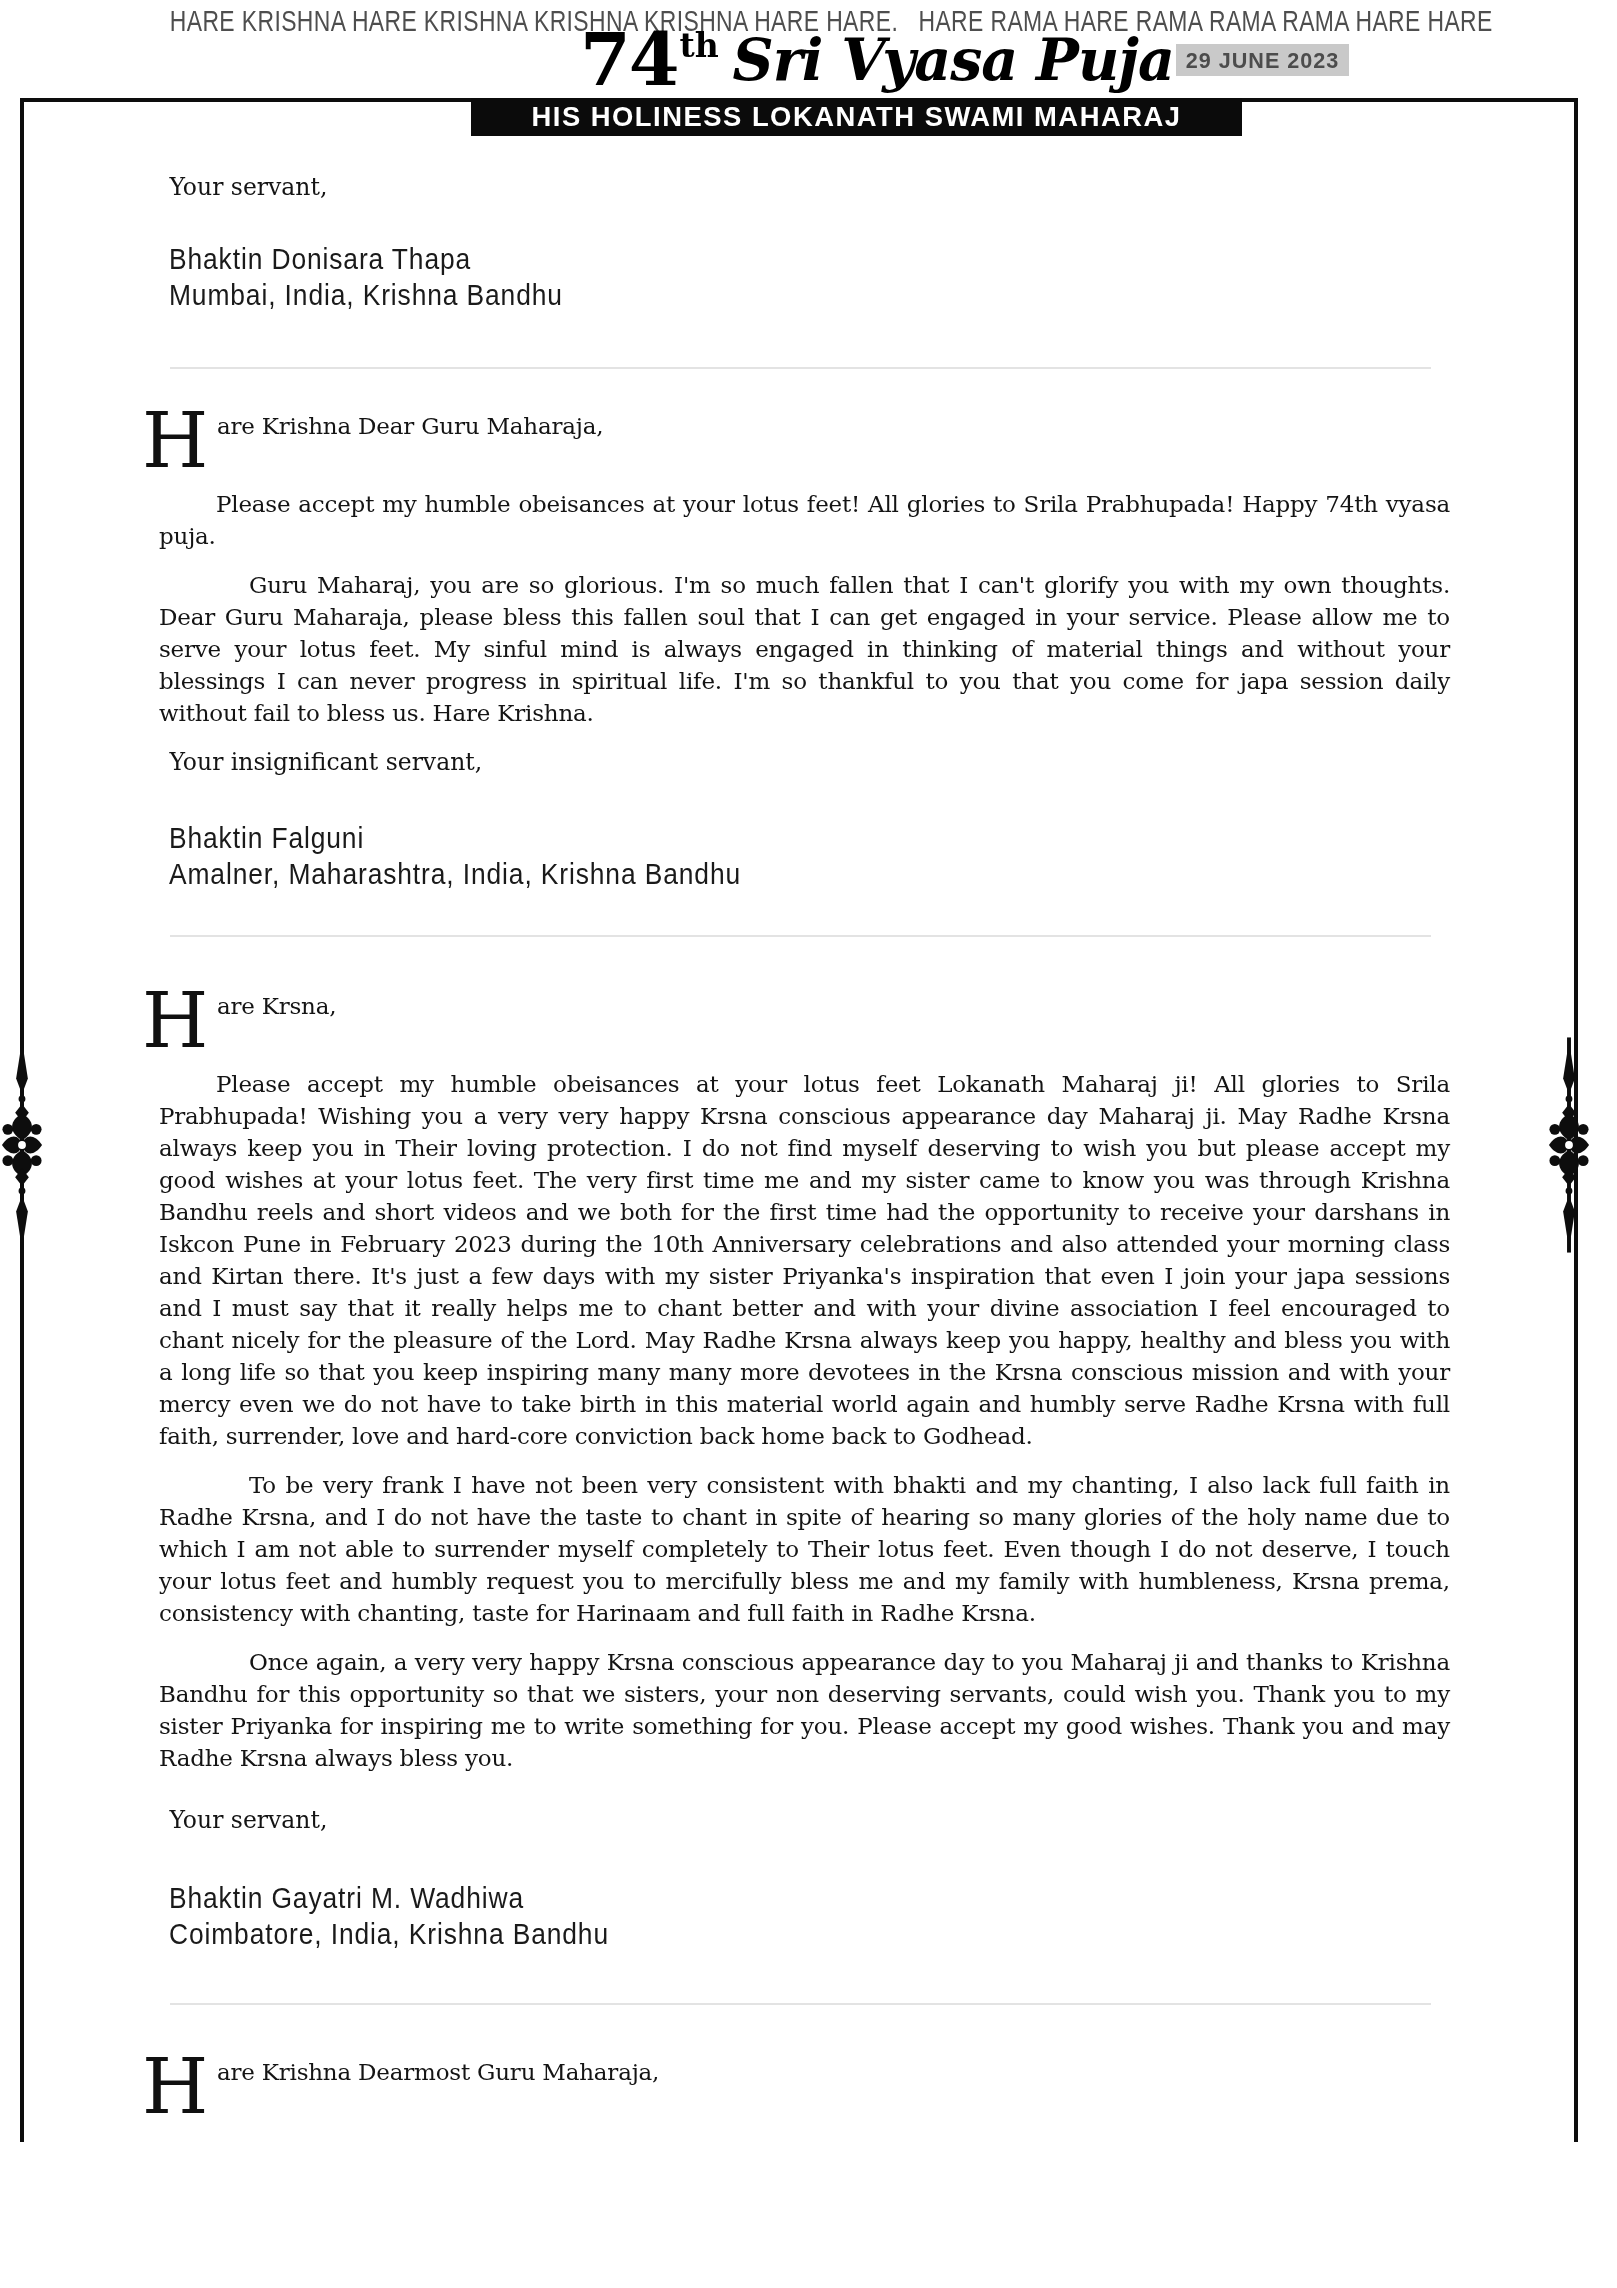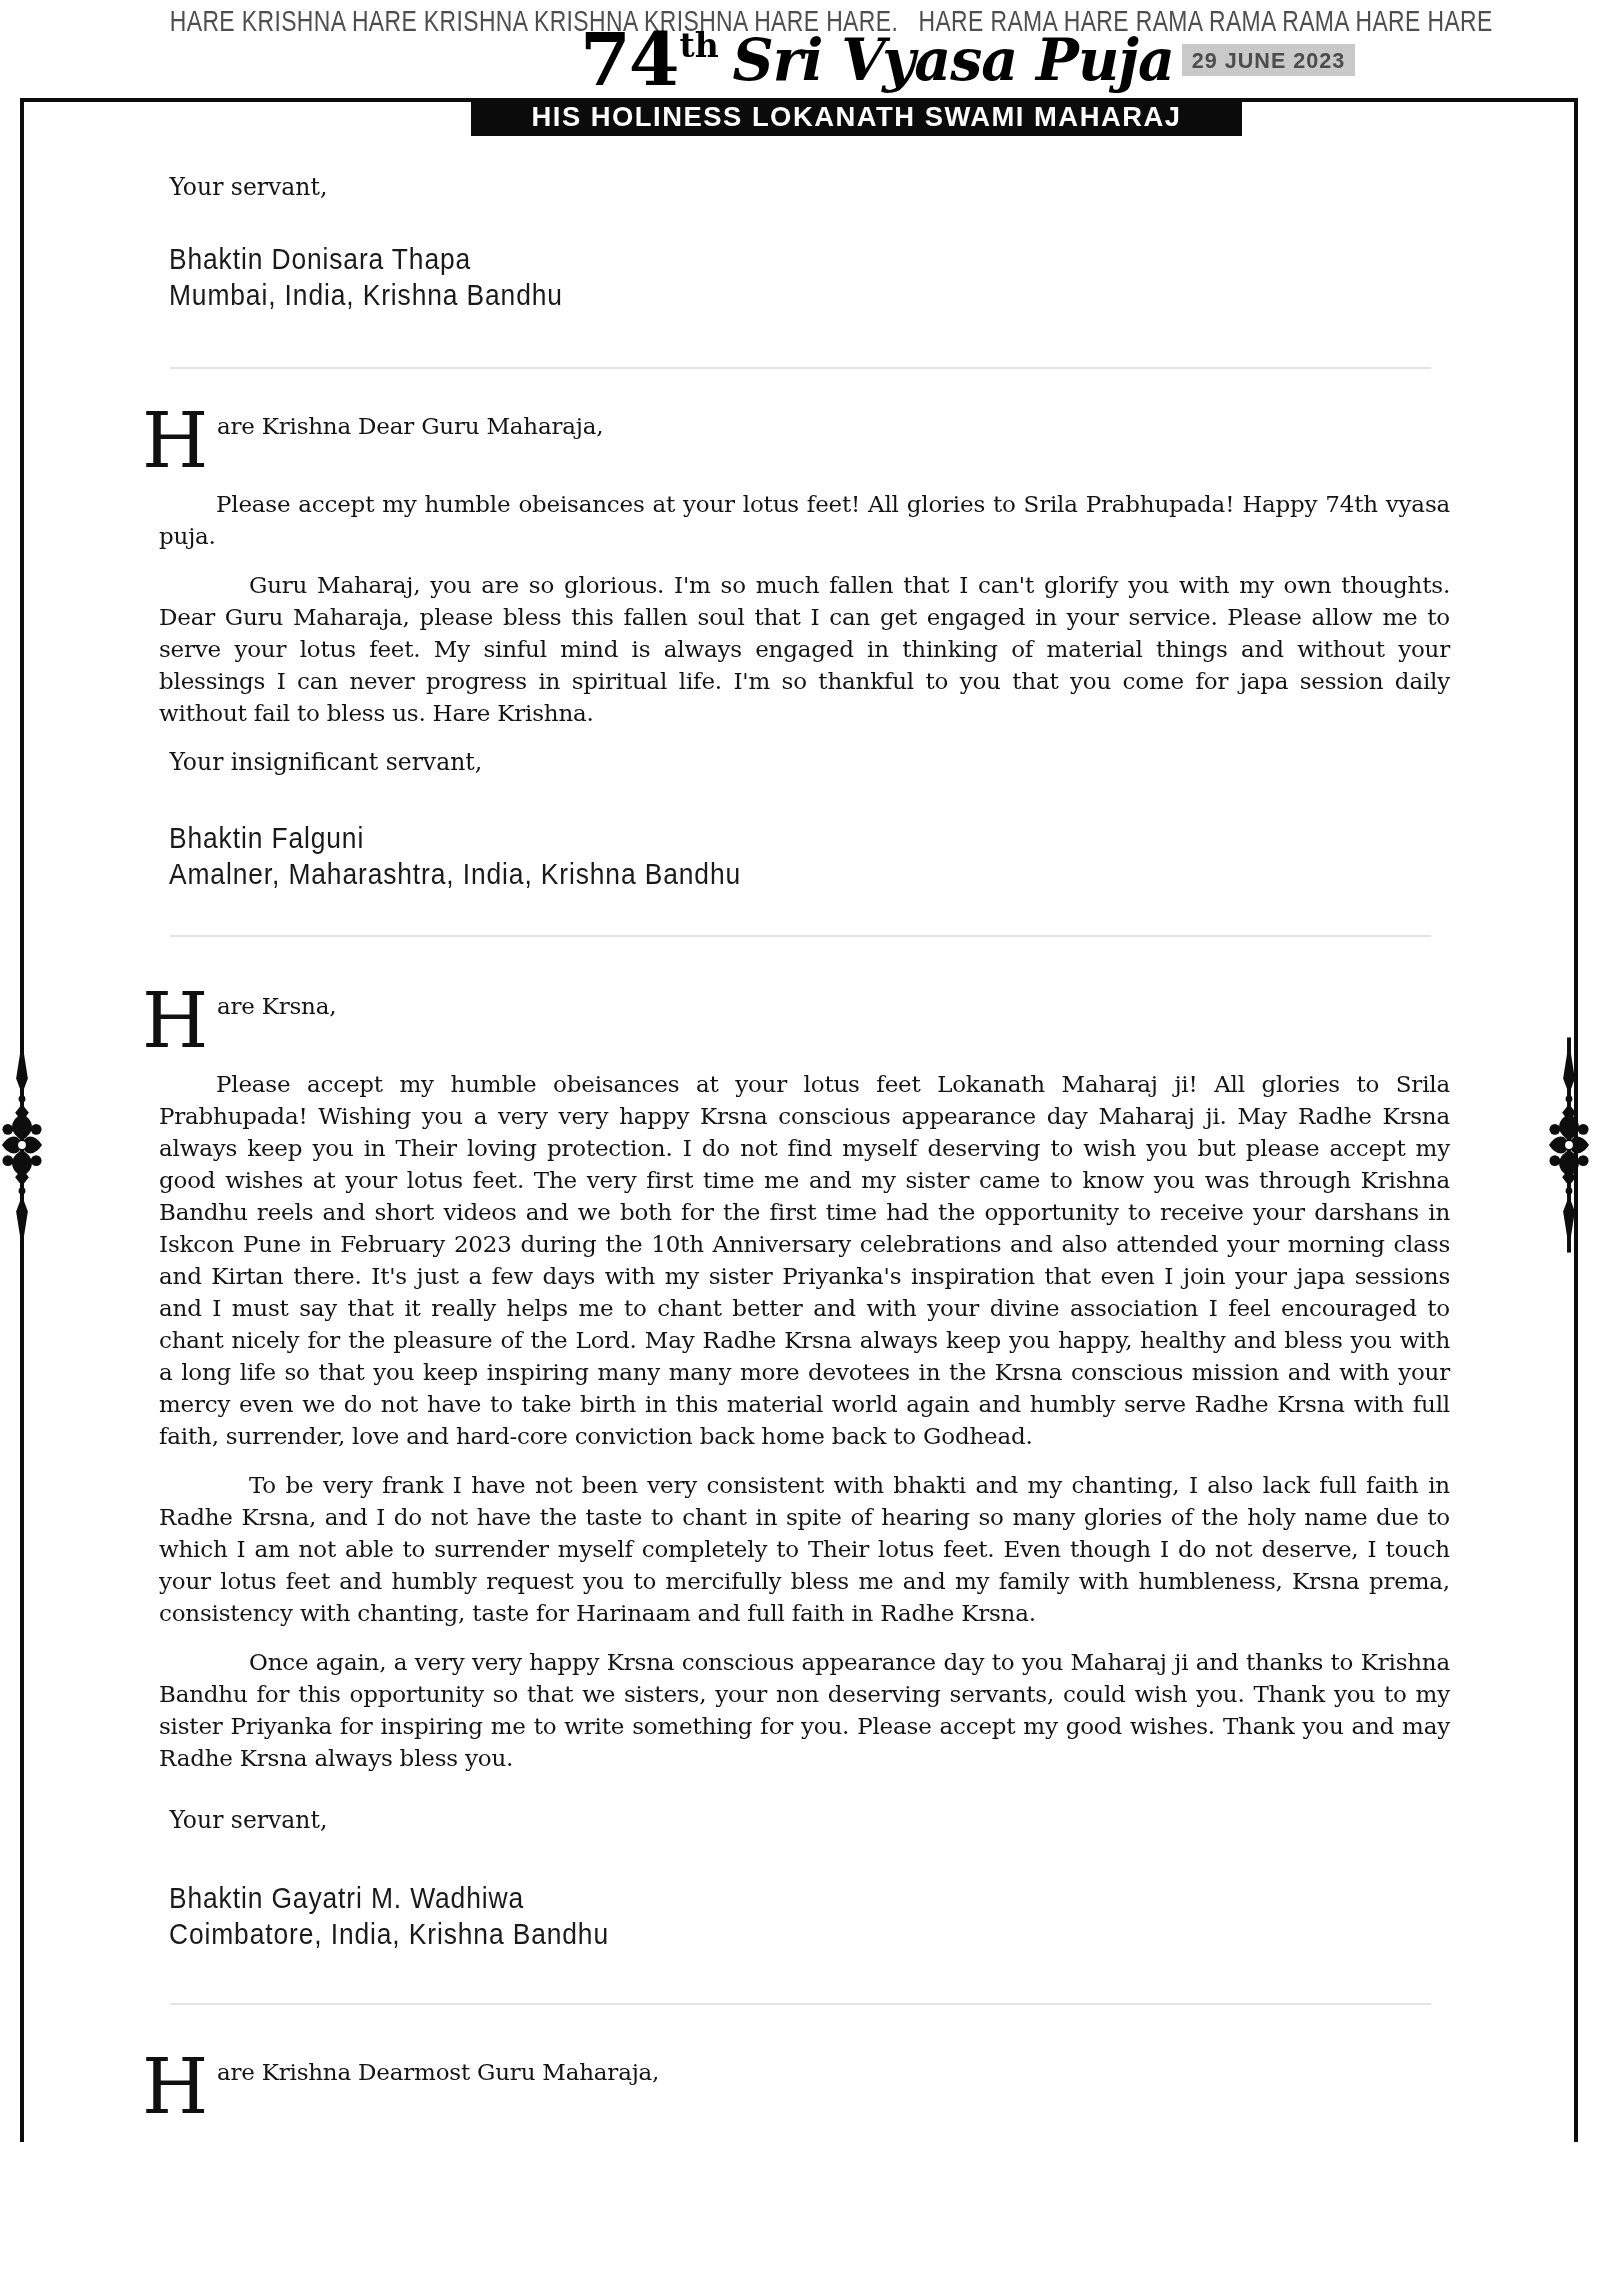--- a/index.html
+++ b/index.html
@@ -34,21 +34,21 @@
   }
   .title-script {
     font-family:"DejaVu Serif", serif; font-style:italic; font-weight:bold;
     font-size:57px; line-height:0.85; letter-spacing:-1px; color:#000;
     margin-left:9.8px;
   }
   .date-badge {
     background:#c9c9c9; color:#4c4c4c;
     font-family:"Liberation Sans", sans-serif; font-weight:bold;
     font-size:21.6px; letter-spacing:1px;
-    padding:3.9px 9.8px 2.9px 9.8px; margin-left:8px; margin-bottom:0px;
+    padding:3.9px 9.8px 2.9px 9.8px; margin-left:2px; margin-bottom:0px;
   }
 
   
   .frame {
     position:absolute; left:19.6px; top:98px; width:1558px; height:2168px;
     border:4.9px solid #0d0d0d;
   }
   .banner {
     position:absolute; left:471px; top:98px; width:771px; height:38px;
     background:#0b0b0b; color:#ffffff;

